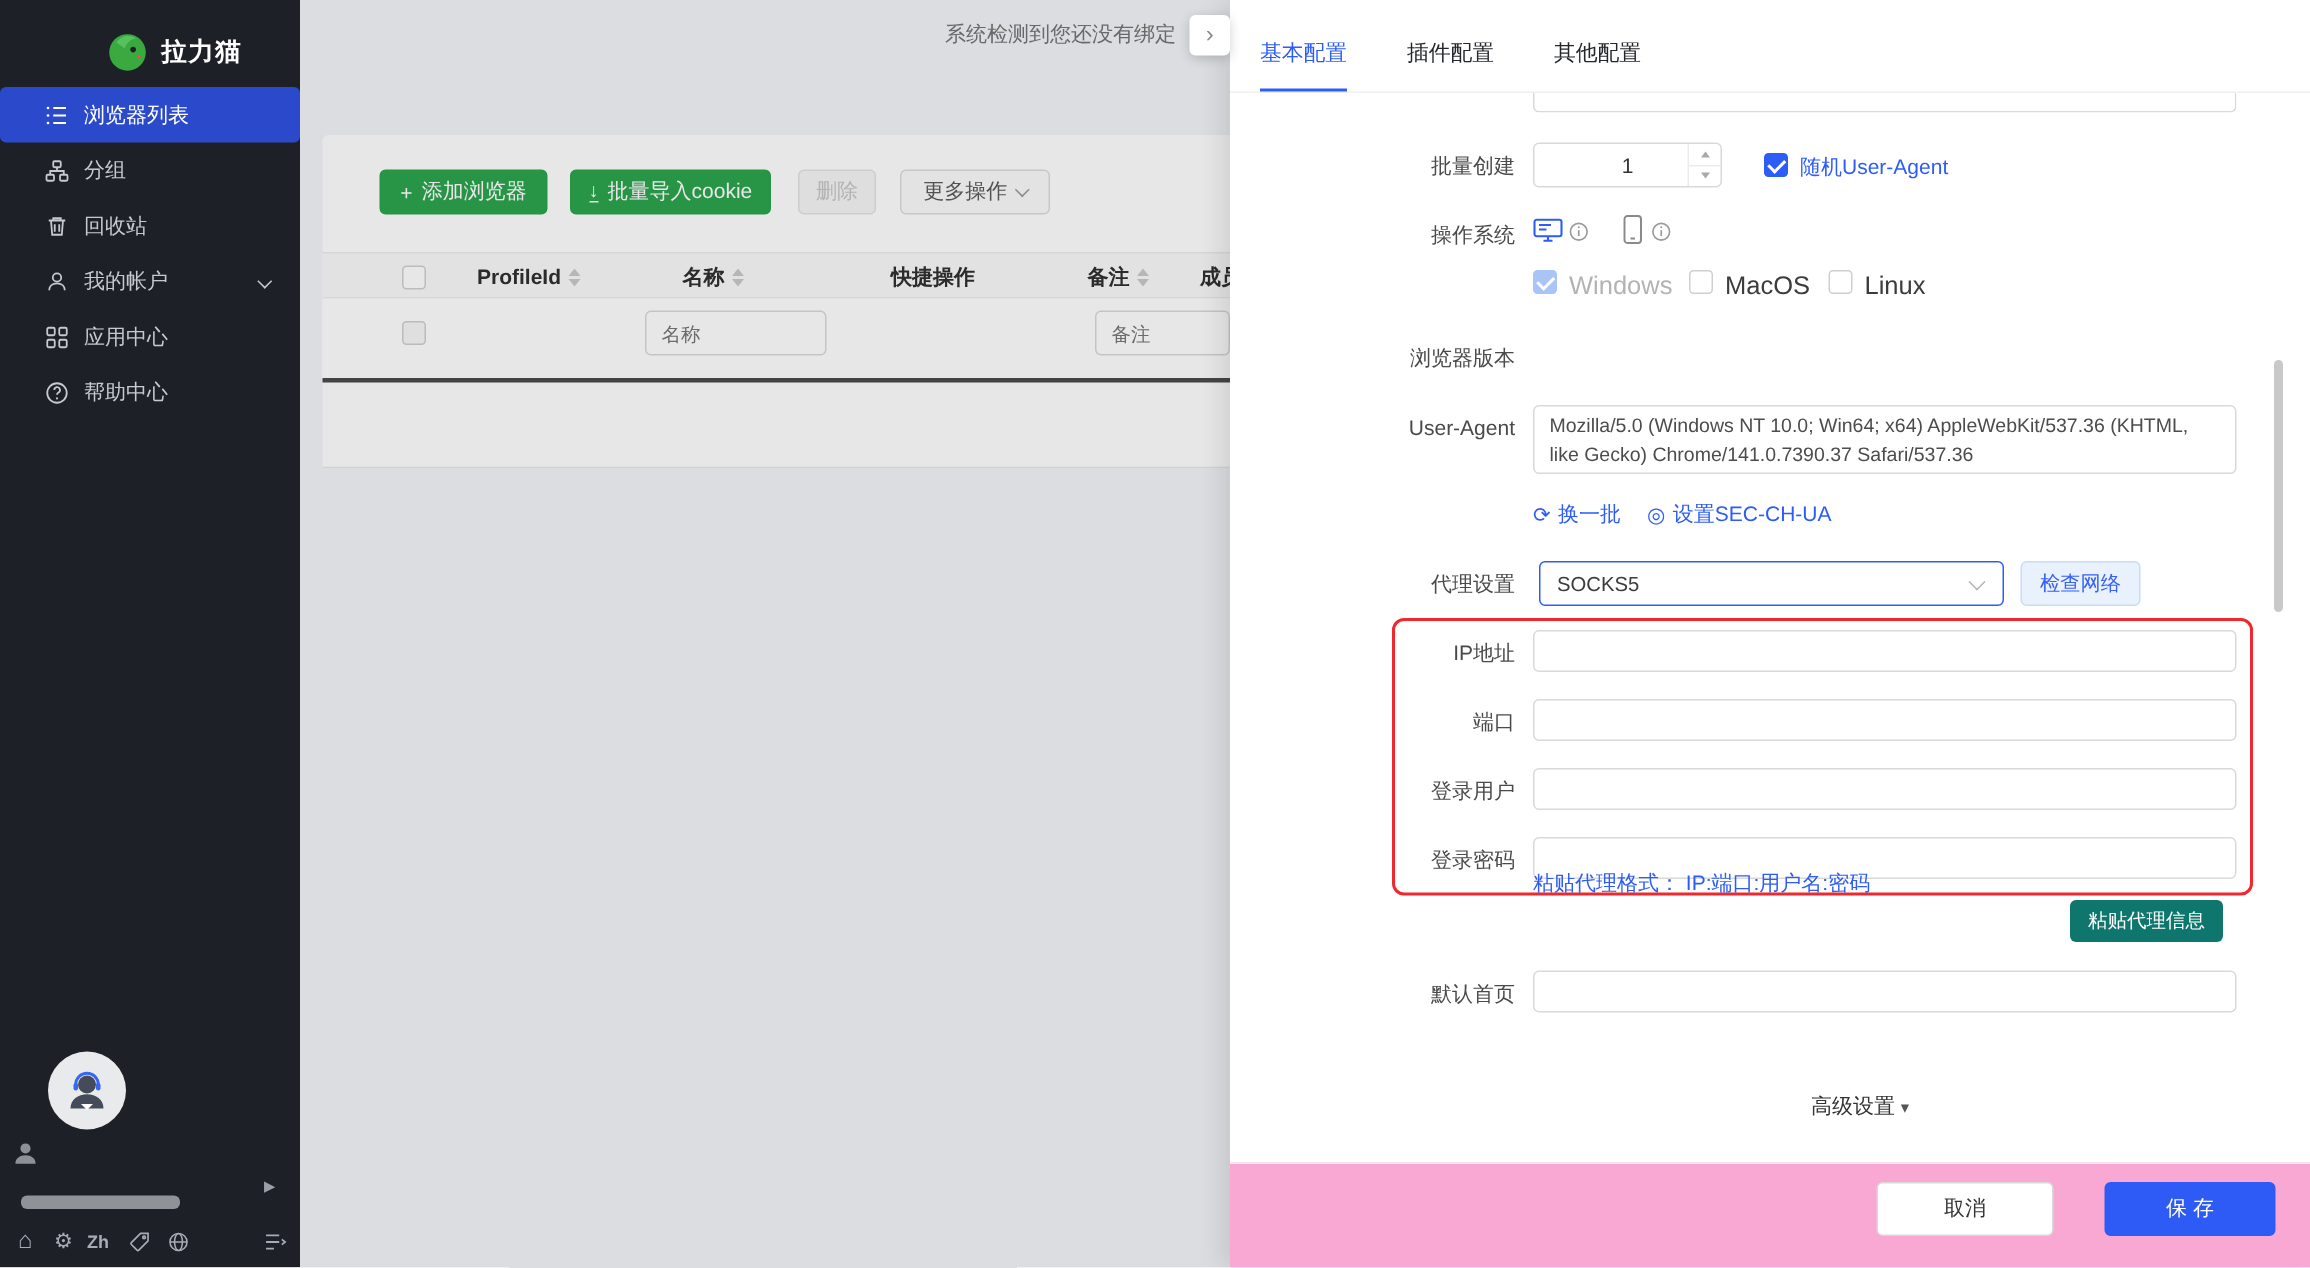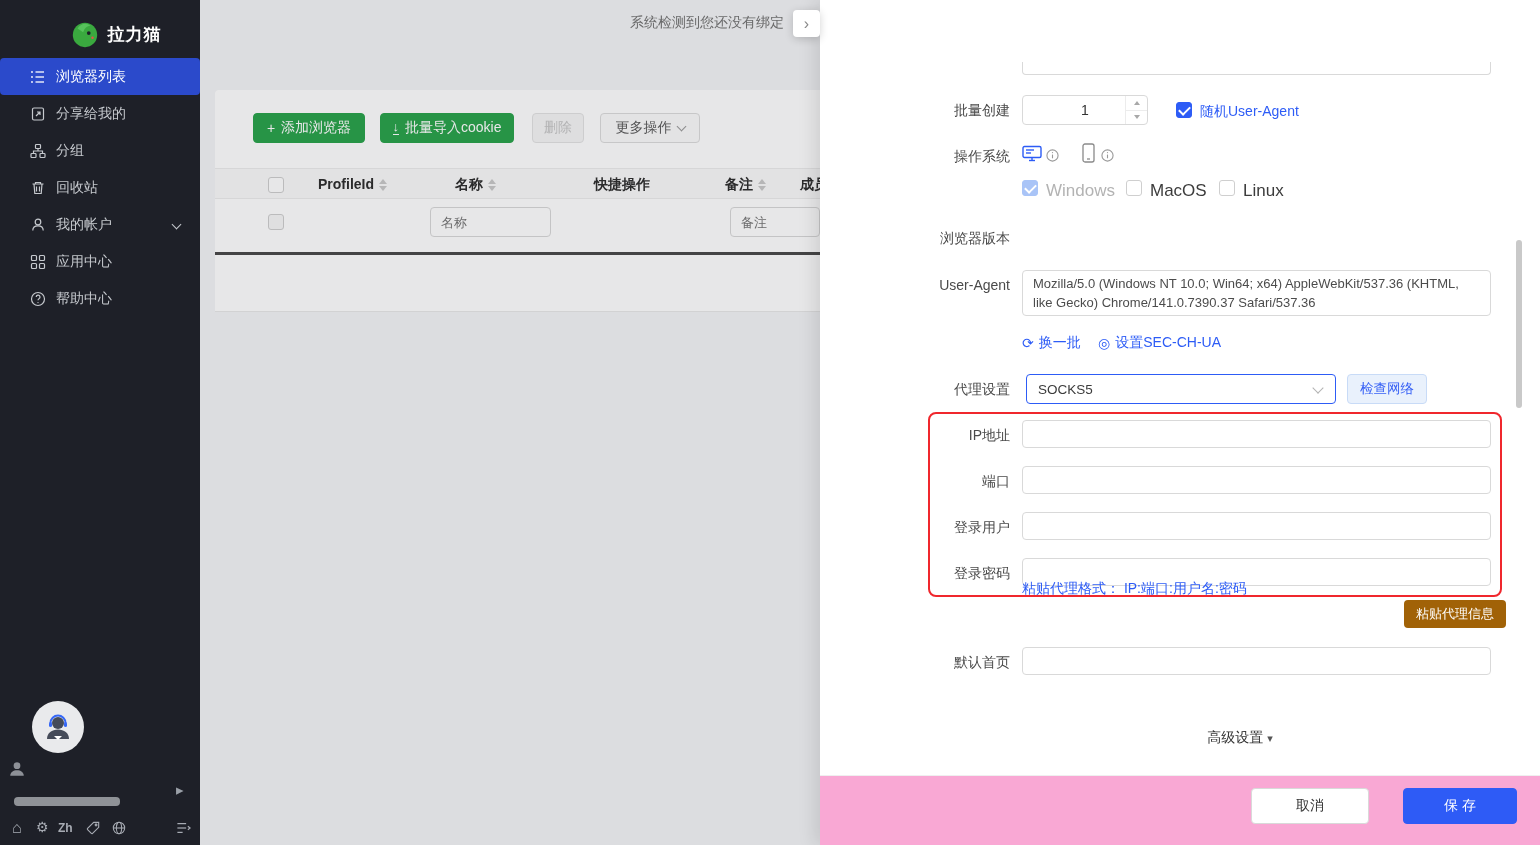--- a/index.html
+++ b/index.html
@@ -68,21 +68,21 @@
   .blue-label { position:absolute; font-size:14px; color:#2d5cf6; }
   .os-label { position:absolute; font-size:17px; color:#3c3c3c; }
   .os-label.dis { color:#b3b3b3; }
   .sel { position:absolute; border:1px solid #d9d9d9; border-radius:4px; background:#fff; font-size:13.5px; display:flex; align-items:center; padding:0 11px; }
   .sel .chev { position:absolute; right:13px; width:8px; height:8px; border-right:1.4px solid #b3b3b3; border-bottom:1.4px solid #b3b3b3; transform:rotate(45deg); margin-top:-3px; }
   .ua-area { position:absolute; left:202px; top:270px; width:469px; height:46px; border:1px solid #d9d9d9; border-radius:4px; resize:none; font-family:"Liberation Sans","DejaVu Sans",sans-serif; font-size:13px; color:#4c4c4c; line-height:19px; padding:3px 10px; outline:none; }
   .link { position:absolute; top:334px; font-size:14px; color:#2d5cf6; cursor:pointer; display:flex; align-items:center; gap:5px; }
   .btn-checknet { position:absolute; left:527px; top:374px; width:80px; height:30px; background:#e9f1fc; border:1px solid #c8dbf7; color:#3862f5; border-radius:4px; font-size:13.5px; display:flex; align-items:center; justify-content:center; cursor:pointer; }
   .redbox { position:absolute; left:108px; top:412px; width:574px; height:185px; border:2.5px solid #f0272d; border-radius:8px; }
   .paste-hint { position:absolute; left:202px; top:580px; font-size:14px; color:#2d5cf6; }
-  .btn-paste { position:absolute; left:584px; top:600px; width:102px; height:28px; background:#a16207; color:#fff; border-radius:4px; font-size:13px; display:flex; align-items:center; justify-content:center; cursor:pointer; }
+  .btn-paste { position:absolute; left:560px; top:600px; width:102px; height:28px; background:#0f766e; color:#fff; border-radius:4px; font-size:13px; display:flex; align-items:center; justify-content:center; cursor:pointer; }
   .advanced { position:absolute; left:0; top:729px; width:840px; text-align:center; font-size:14px; color:#333; cursor:pointer; }
   .dfooter { position:absolute; left:0; bottom:0; width:720px; height:70px; border-top:1px solid #efefef; background:#f9a8d4; }
   .btn-cancel { position:absolute; left:431px; top:12px; width:118px; height:36px; background:#fff; border:1px solid #d9d9d9; border-radius:4px; font-size:14px; color:#333; display:flex; align-items:center; justify-content:center; cursor:pointer; }
   .btn-save { position:absolute; left:583px; top:12px; width:114px; height:36px; background:#2e5bf6; border:1px solid #2e5bf6; border-radius:4px; font-size:14px; color:#fff; display:flex; align-items:center; justify-content:center; cursor:pointer; }
   .scroll-thumb { position:absolute; left:696px; top:240px; width:6px; height:168px; background:#c9c9c9; border-radius:3px; cursor:pointer; }
   .info-ic { position:absolute; }
 </style>
 </head>
 <body>
 
@@ -103,27 +103,20 @@
       <div class="mitem active">
         <svg width="16" height="16" viewBox="0 0 16 16" stroke="currentColor" fill="none" stroke-width="1.3">
           <circle cx="2" cy="3" r="0.9" fill="currentColor" stroke="none"></circle>
             <line x1="5.5" y1="3" x2="14" y2="3"></line>
           <circle cx="2" cy="8" r="0.9" fill="currentColor" stroke="none"></circle>
             <line x1="5.5" y1="8" x2="14" y2="8"></line>
           <circle cx="2" cy="13" r="0.9" fill="currentColor" stroke="none"></circle>
             <line x1="5.5" y1="13" x2="14" y2="13"></line>
         </svg>
         <span>浏览器列表</span>
-      </div>
-      <div class="mitem">
-        <svg width="16" height="16" viewBox="0 0 16 16" stroke="currentColor" fill="none" stroke-width="1.2">
-          <rect x="2.5" y="2" width="11" height="12" rx="1.5"></rect>
-            <path d="M6 10 L10 6 M7 6 h3 v3"></path>
-        </svg>
-        <span>分享给我的</span>
       </div>
       <div class="mitem">
         <svg width="16" height="16" viewBox="0 0 16 16" stroke="currentColor" fill="none" stroke-width="1.2">
           <rect x="5.5" y="1.5" width="5" height="4" rx="0.8"></rect>
             <rect x="1" y="10.5" width="5" height="4" rx="0.8"></rect>
             <rect x="10" y="10.5" width="5" height="4" rx="0.8"></rect>
           <path d="M8 5.5 v2.5 M3.5 10.5 V8 h9 v2.5"></path>
         </svg>
         <span>分组</span>
       </div>
@@ -266,20 +259,25 @@
     </div>
   </div>
 
   <div class="mask"></div>
 
   <div class="drawer">
     <div class="drawer-toggle">
       <span>›</span>
     </div>
 
+    <div class="tabs">
+      <div class="tab active">基本配置</div>
+      <div class="tab">插件配置</div>
+      <div class="tab">其他配置</div>
+    </div>
 
     <div class="partial-in"></div>
 
     <div class="flabel" style="top:102px;">批量创建</div>
     <div class="num-wrap">
       <span>1</span>
       <div class="spin">
         <div>
             <span class="tri-up"></span>
           </div>

